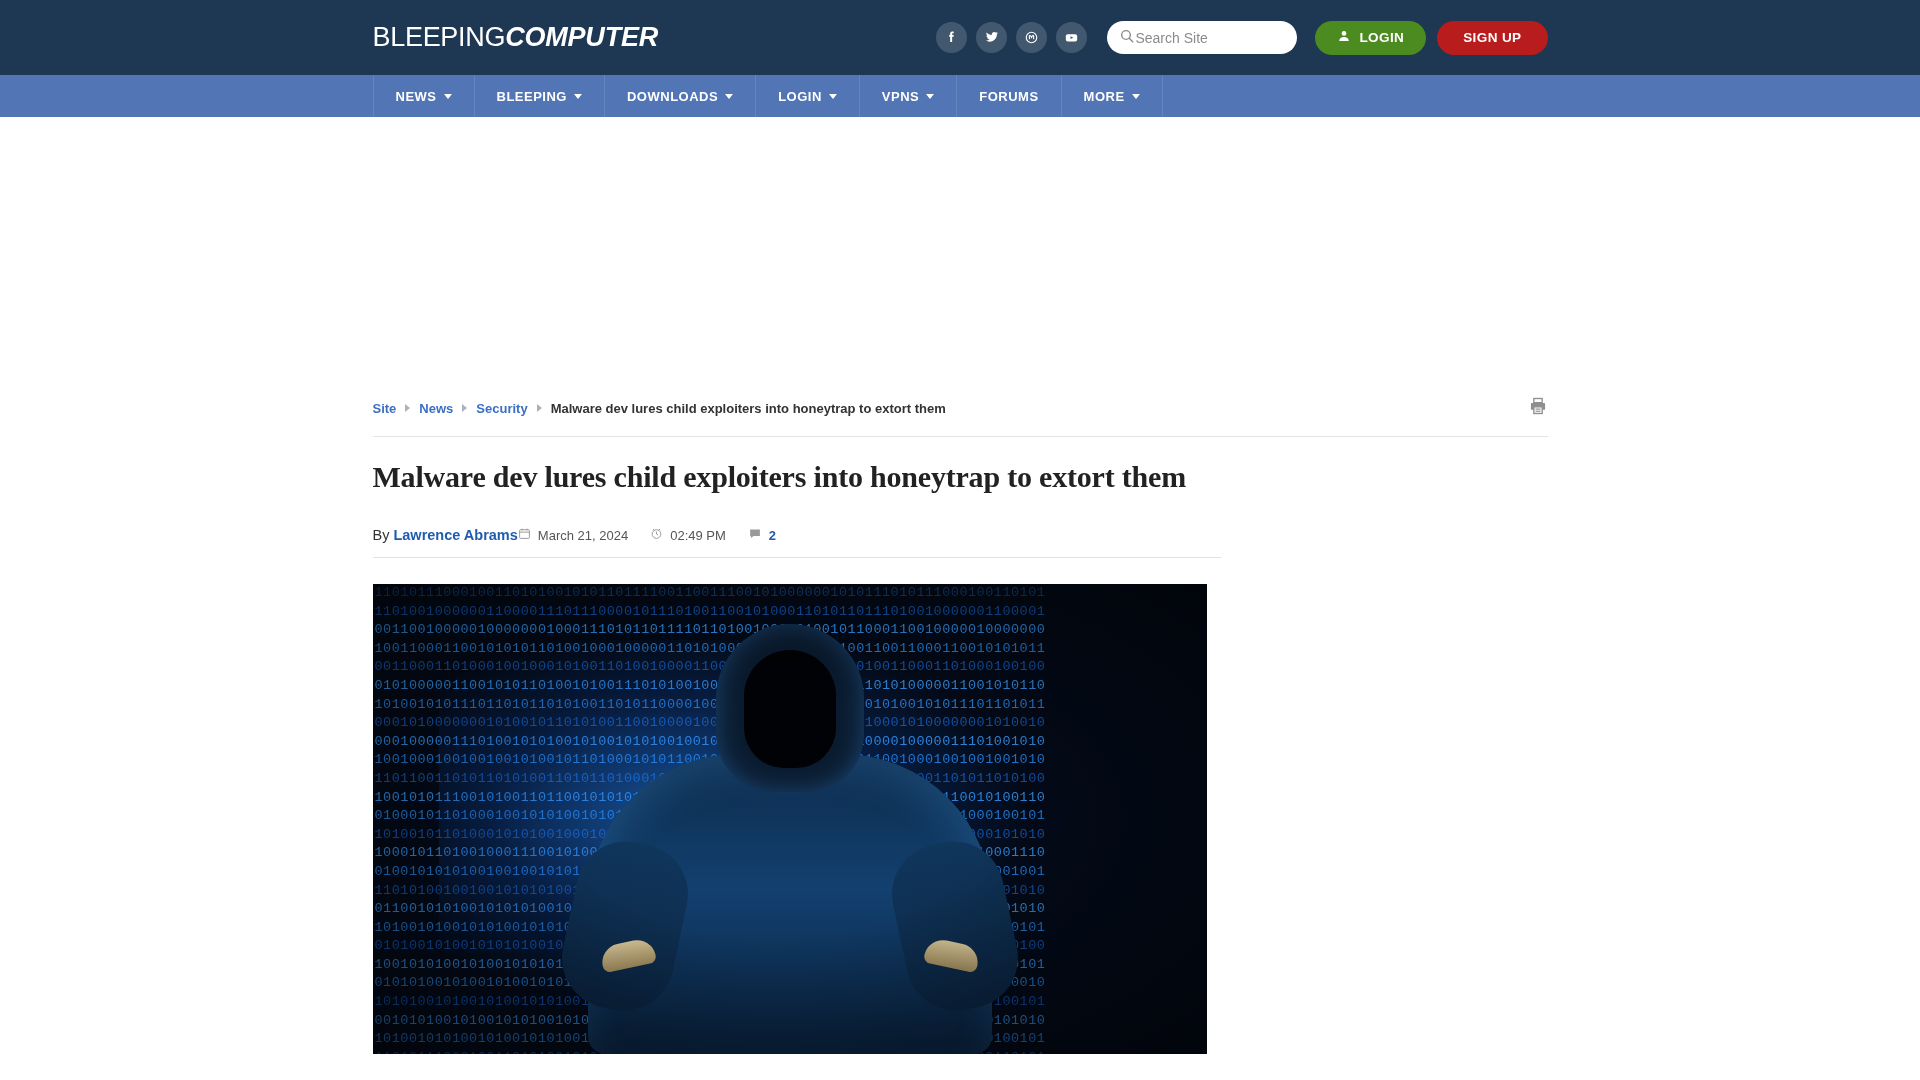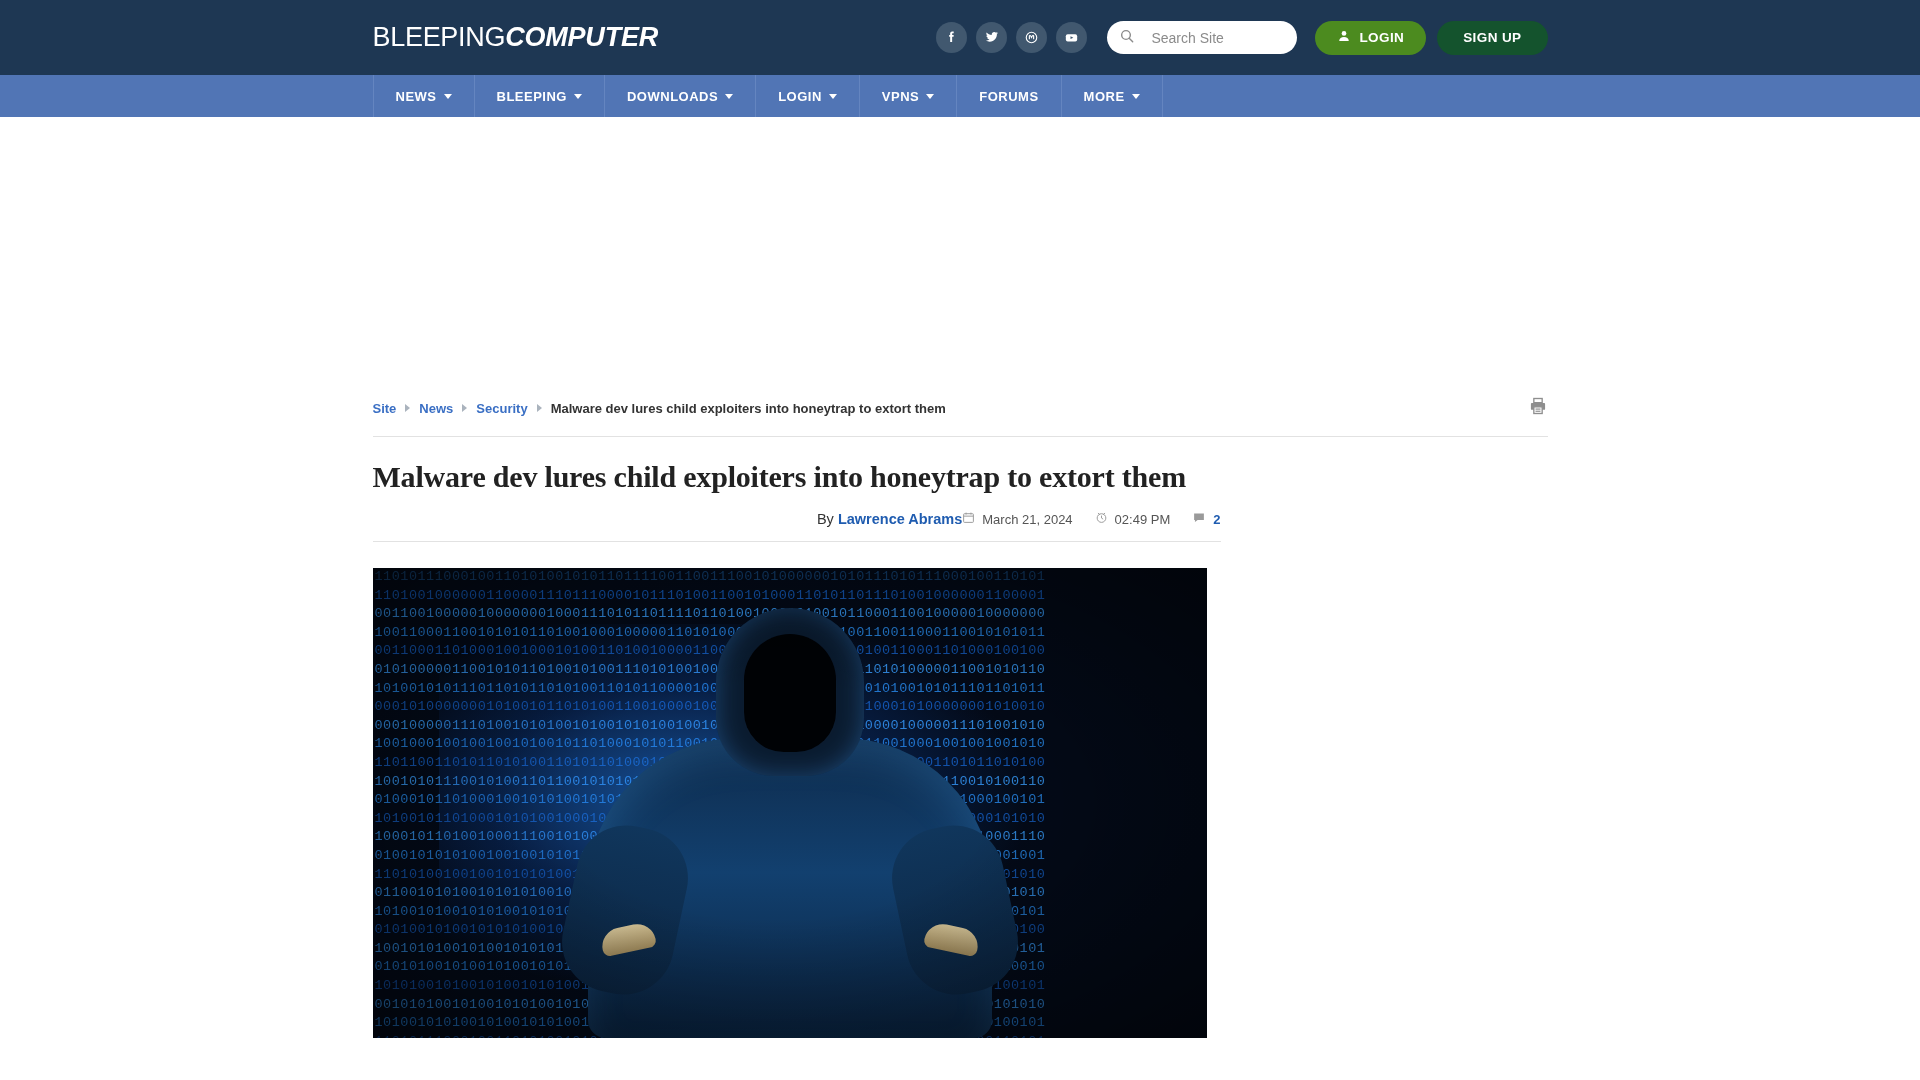--- a/index.html
+++ b/index.html
@@ -42,40 +42,40 @@
     background: #41586f;
     display: flex; align-items: center; justify-content: center;
     color: #ffffff;
   }
   .social svg { display: block; }
 
   .search-box {
     width: 190px; height: 33px;
     background: #ffffff; border-radius: 17px;
     display: flex; align-items: center;
-    padding: 0 12px; gap: 16px;
+    padding: 0 12px; gap: 0;
     margin-right: 18px;
   }
   .search-box .mag { flex: 0 0 auto; }
   .search-input {
     border: 0; outline: 0; background: transparent;
     font-family: "Liberation Sans", sans-serif;
     font-size: 14px; color: #333; width: 100%;
   }
   .search-input::placeholder { color: #8b8b8b; }
 
   .btn {
     height: 34px; border-radius: 17px;
     display: inline-flex; align-items: center; justify-content: center;
     color: #ffffff; font-size: 13.5px; font-weight: bold;
     letter-spacing: 0.4px; cursor: pointer; border: 0;
     font-family: "Liberation Sans", sans-serif;
   }
   .btn-login { background: #4c8b1f; padding: 0 22px; gap: 8px; margin-right: 11px; }
-  .btn-signup { background: #14532d; padding: 0 26px; }
+  .btn-signup { background: #b91c1c; padding: 0 26px; }
 
   
   .navbar {
     height: 42px;
     background: #5175b5;
     display: flex;
     justify-content: center;
   }
   .nav-inner {
     width: 1175px;
@@ -136,22 +136,22 @@
   .article { width: 848px; padding-top: 22px; }
   .headline {
     font-family: "Liberation Serif", serif;
     font-size: 30px;
     font-weight: bold;
     color: #222222;
     letter-spacing: -0.2px;
     line-height: 1.2;
   }
   .byline-row {
-    display: flex; align-items: center; justify-content: flex-end;
-    margin-top: 16px;
+    display: flex; align-items: center; justify-content: flex-start;
+    margin-top: 32px;
     padding-bottom: 14px;
     border-bottom: 1px solid #e2e2e2;
   }
   .byline { font-size: 14.5px; color: #333333; }
   .byline .by-label { font-weight: normal; }
   .author { color: #1f5cb0; font-weight: bold; text-decoration: none; cursor: pointer; }
   .meta { display: flex; align-items: center; gap: 22px; }
   .meta-item { display: flex; align-items: center; gap: 7px; font-size: 13px; color: #555555; }
   .meta-item.comments { color: #1f5cb0; font-weight: bold; }
 

